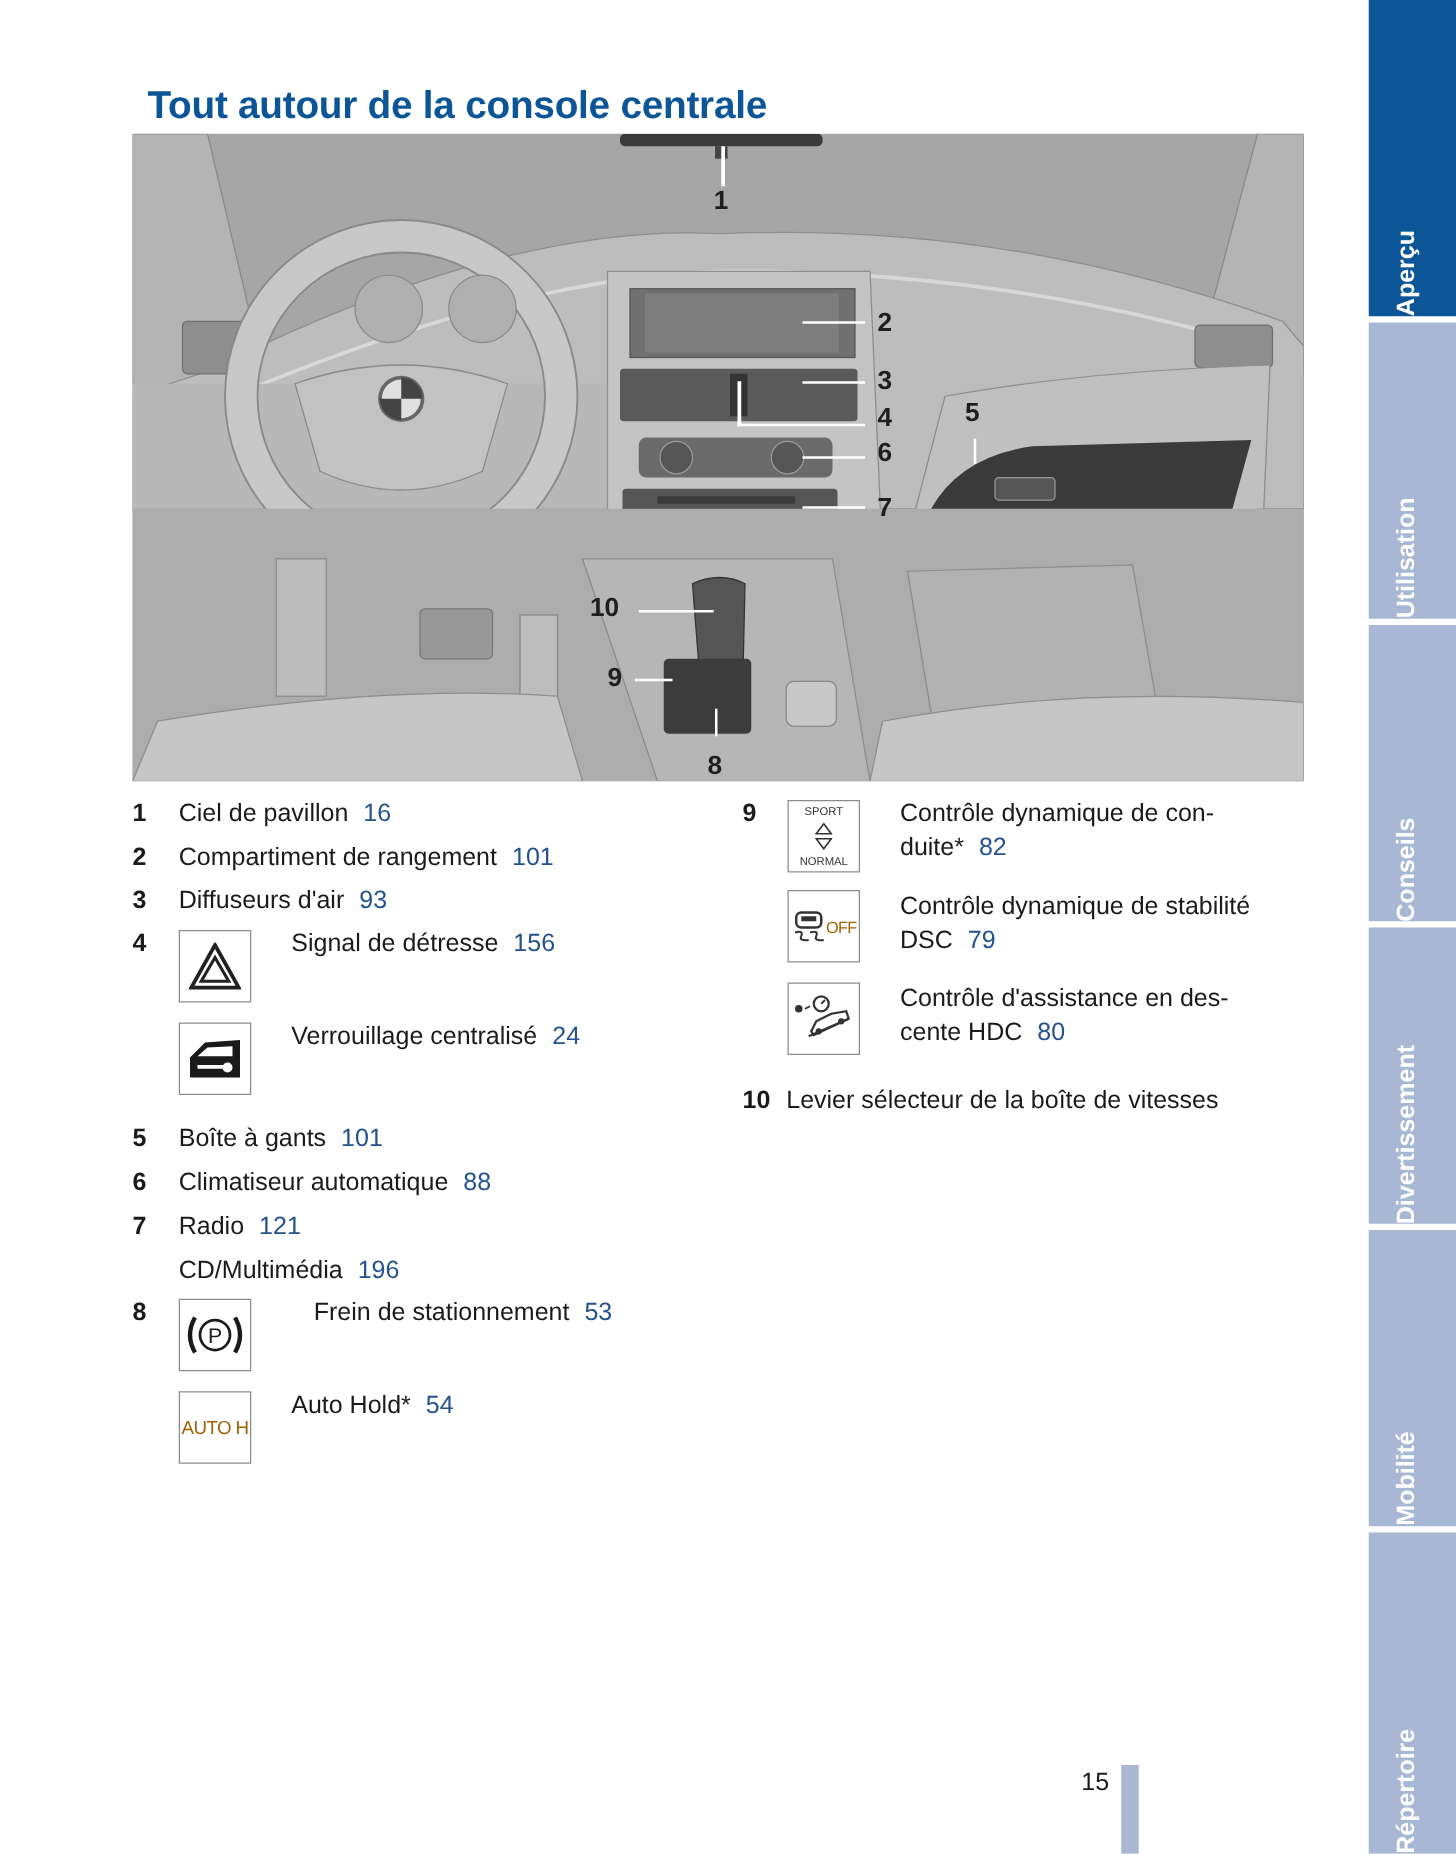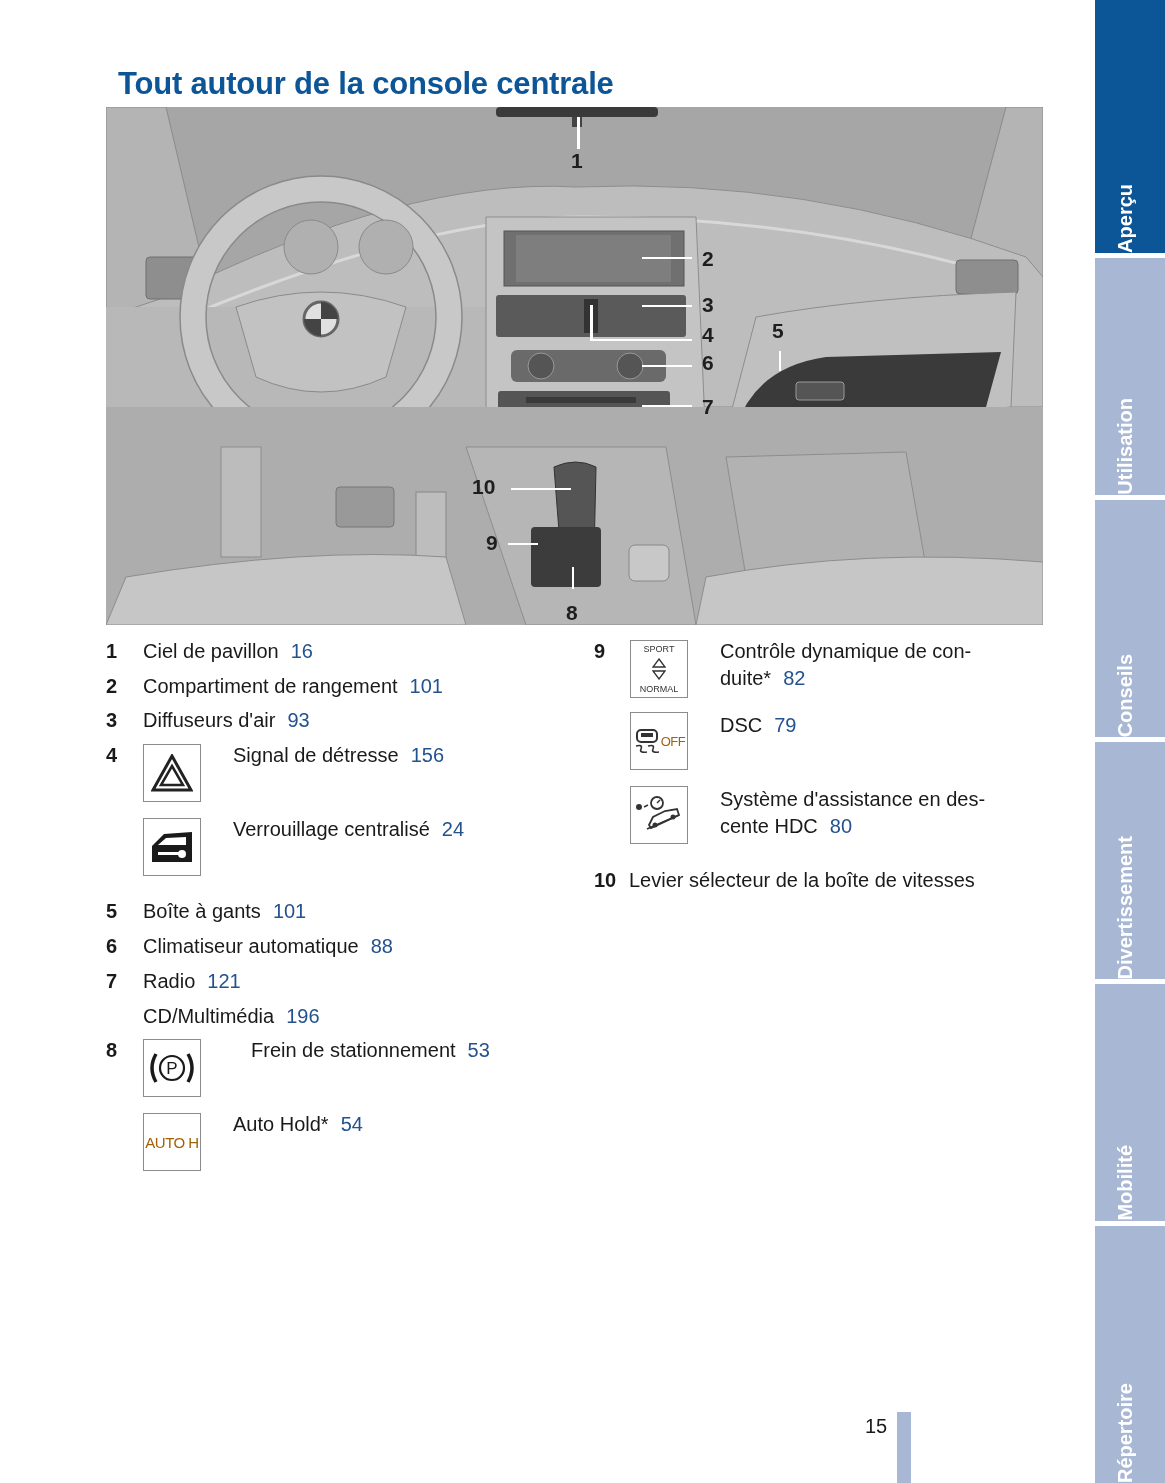--- a/index.html
+++ b/index.html
@@ -254,39 +254,40 @@
     <div class="icon-box" style="left:36px;top:0px">
       <svg width="28" height="30" viewBox="0 0 28 30">
           <rect x="4" y="4" width="20" height="12" rx="4" fill="none" stroke="#333" stroke-width="2"></rect>
           <rect x="8" y="7" width="12" height="4" fill="#333"></rect>
           <path d="M3 20 Q10 18 8 23 Q6 27 14 26" fill="none" stroke="#333" stroke-width="1.6"></path>
           <path d="M15 20 Q22 18 20 23 Q18 27 26 26" fill="none" stroke="#333" stroke-width="1.6"></path>
         </svg>
       <span class="icon-text" style="font-size:13px">OFF</span>
     </div>
     <span class="lbl" style="left:126px">
+      <span style="display:block">Contrôle dynamique de stabilité</span>
       <span style="display:block"><span>DSC</span><span class="pg">79</span></span>
     </span>
   </div>
 
   <div class="row" style="left:594px;top:786px;">
     <div class="icon-box" style="left:36px;top:0px">
       <svg width="48" height="40" viewBox="0 0 48 40">
           <circle cx="4" cy="12" r="3" fill="#333"></circle>
           <path d="M9 12 L13 10" stroke="#333" stroke-width="1.5"></path>
           <circle cx="22" cy="8" r="6" fill="none" stroke="#333" stroke-width="1.8"></circle>
           <path d="M22 8 L25 5" stroke="#333" stroke-width="1.5"></path>
           <path d="M12 34 L44 20" stroke="#333" stroke-width="1.8"></path>
           <path d="M14 30 L18 22 L30 16 L42 14 L44 20 L16 33 Z" fill="none" stroke="#333" stroke-width="1.8"></path>
           <circle cx="20" cy="30" r="2.5" fill="#333"></circle>
           <circle cx="38" cy="22" r="2.5" fill="#333"></circle>
         </svg>
     </div>
     <span class="lbl" style="left:126px">
-      <span style="display:block">Système d'assistance en des-</span>
+      <span style="display:block">Contrôle d'assistance en des-</span>
       <span style="display:block"><span>cente HDC</span><span class="pg">80</span></span>
     </span>
   </div>
 
   <div class="row" style="left:594px;top:867px;">
     <span class="num" style="left:0">10</span>
     <span class="lbl" style="left:35px">Levier sélecteur de la boîte de vitesses</span>
   </div>
 </div>
 

